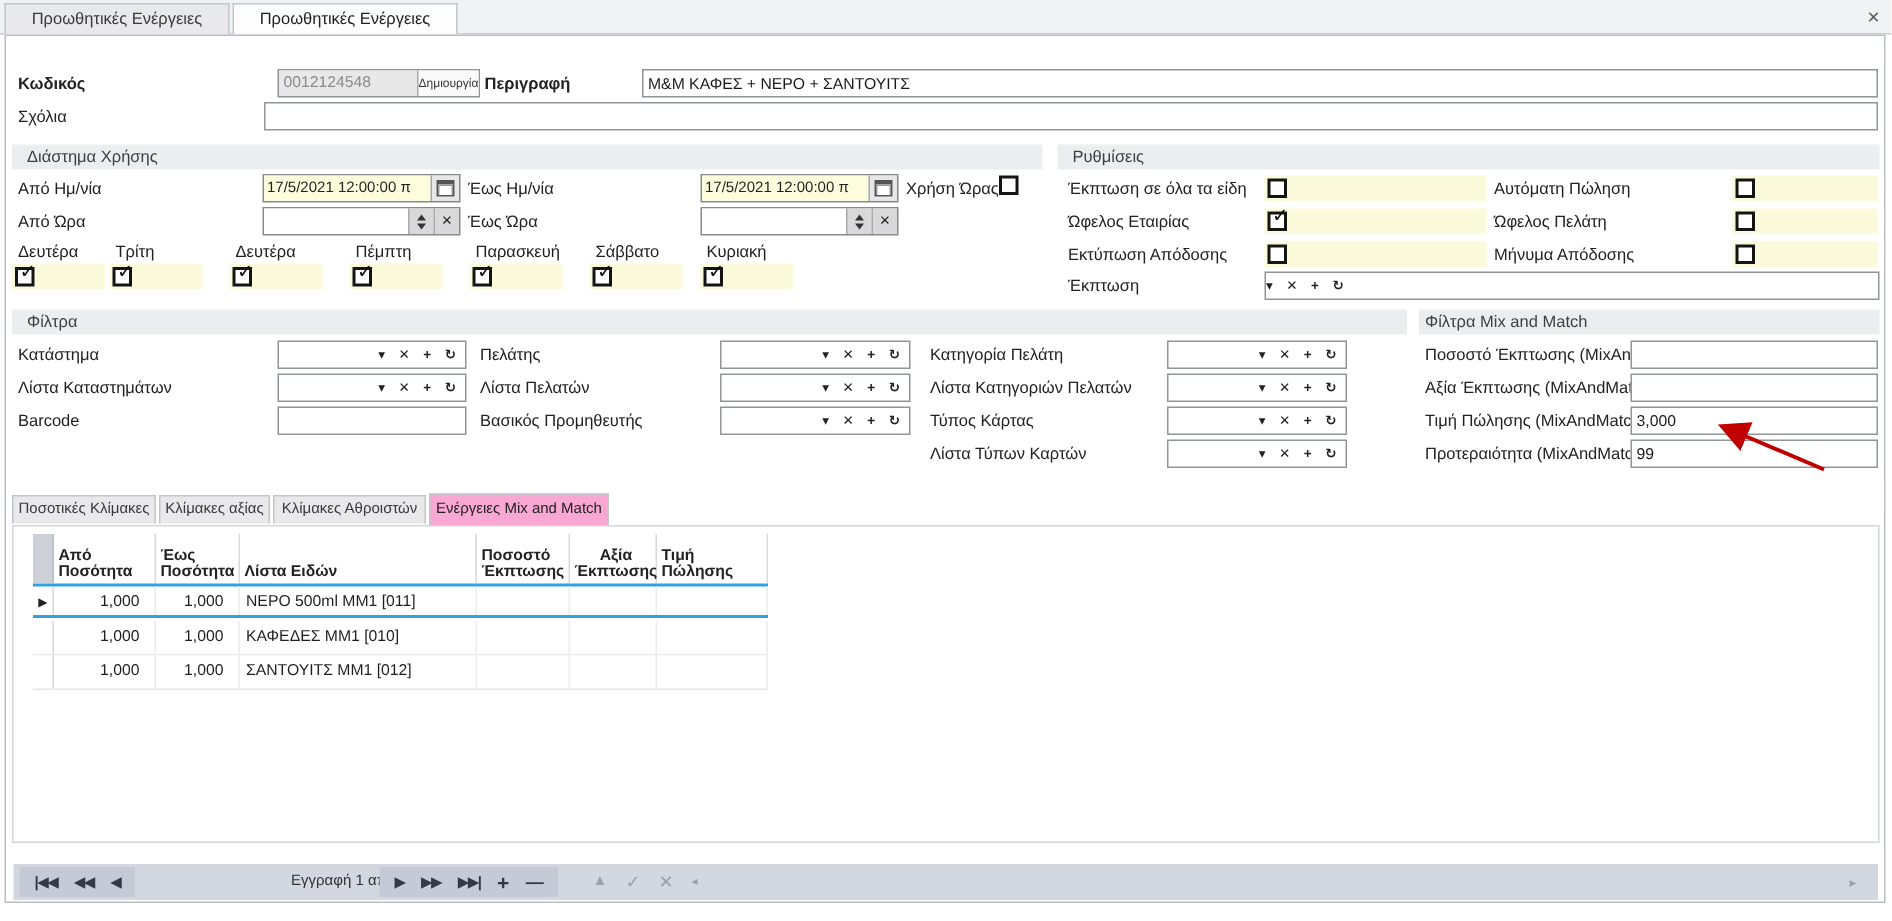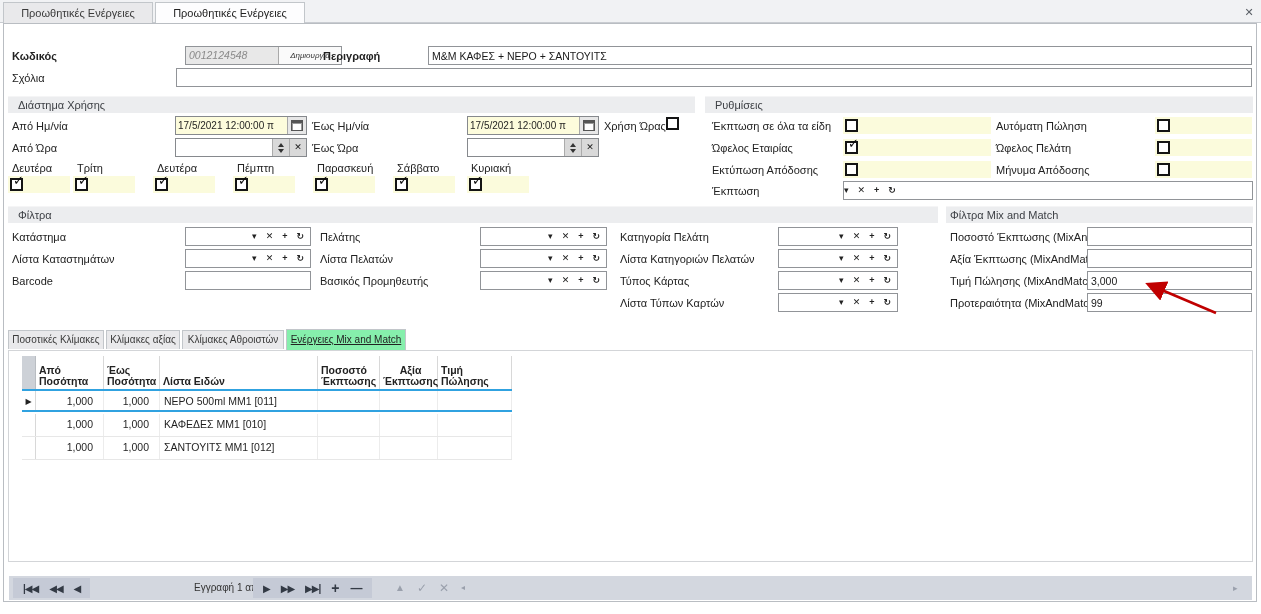--- a/index.html
+++ b/index.html
@@ -49,21 +49,21 @@
 
   
   .lk { position:absolute; height:19px; border:1px solid #919498; background:#fff; display:flex; align-items:center; }
   .lk .val { flex:1; font-size:10.5px; padding:0 4px; white-space:nowrap; overflow:hidden; }
   .lk .btns { display:flex; gap:9px; padding-right:6px; }
   .lk .btns span { font-size:9px; font-weight:bold; color:#222; line-height:17px; cursor:pointer; }
 
   
   .dtab { position:absolute; top:330px; height:19px; line-height:18px; text-align:center; font-size:10px;
           background:#e9e9eb; border:1px solid #c2c6ca; border-bottom:none; color:#3a3a3a; }
-  .dtab.active { top:329px; height:21px; background:#86efac; line-height:20px; color:#222;text-decoration:underline; }
+  .dtab.active { top:329px; height:21px; background:#f9a8d4; line-height:20px; color:#222; }
 
   .gridpanel { left:8px; top:350px; width:1245px; height:212px; background:#fff; border:1px solid #d3d5d8; }
 
   .g-hdr-row { position:absolute; left:22px; top:356px; display:flex; height:33px; }
   .g-hdr-cell { border-right:1px solid #d8d8d8; font-weight:bold; font-size:10.5px; color:#222;
                 display:flex; align-items:flex-end; padding:0 3px 2px 3px; line-height:11px; }
   .g-sel-hdr { width:14px; background:#cdd1d7; border-right:1px solid #b9bdc2; }
   .g-row { position:absolute; left:22px; display:flex; height:23px; background:#fff; border-bottom:1px solid #e7e7e7; }
   .g-row.sel { border-top:2px solid #30a2e0; border-bottom:2px solid #30a2e0; }
   .g-cell { border-right:1px solid #ececec; font-size:10.5px; line-height:20px; white-space:nowrap; overflow:hidden; }
@@ -83,21 +83,21 @@
 
 <div class="abs tabstrip">
   <div class="wtab" style="left:3px;width:150px;"><span>Προωθητικές Ενέργειες</span></div>
   <div class="wtab active" style="left:155px;width:150px;"><span>Προωθητικές Ενέργειες</span></div>
   <div class="close-x">✕</div>
 </div>
 
 <div class="abs mainpanel"></div>
 
 <div class="lbl lbl-b" style="left:12px;top:50px;">Κωδικός</div>
-<div class="abs" style="left:185px;top:46px;width:157px;height:19px;border:1px solid #919498;display:flex;font-style:italic;">
+<div class="abs" style="left:185px;top:46px;width:135px;height:19px;border:1px solid #919498;display:flex;">
   <div style="width:92px;background:#e8e8e8;color:#8a8a8a;font-size:10.5px;line-height:17px;padding-left:3px;">0012124548</div>
   <div style="flex:1;background:#fafafa;border-left:1px solid #a9a9a9;font-size:8px;text-align:center;line-height:17px;color:#333;cursor:pointer;">Δημιουργία</div>
 </div>
 <div class="lbl lbl-b" style="left:323px;top:50px;">Περιγραφή</div>
 <input class="tinput" style="left: 428px; top: 46px; width: 824px;" value="M&amp;M ΚΑΦΕΣ + ΝΕΡΟ + ΣΑΝΤΟΥΙΤΣ">
 <div class="lbl" style="left:12px;top:72px;">Σχόλια</div>
 <input class="tinput" style="left: 176px; top: 68px; width: 1076px;" value="">
 
 <div class="grp-hdr" style="left:8px;top:96px;width:687px;">Διάστημα Χρήσης</div>
 

